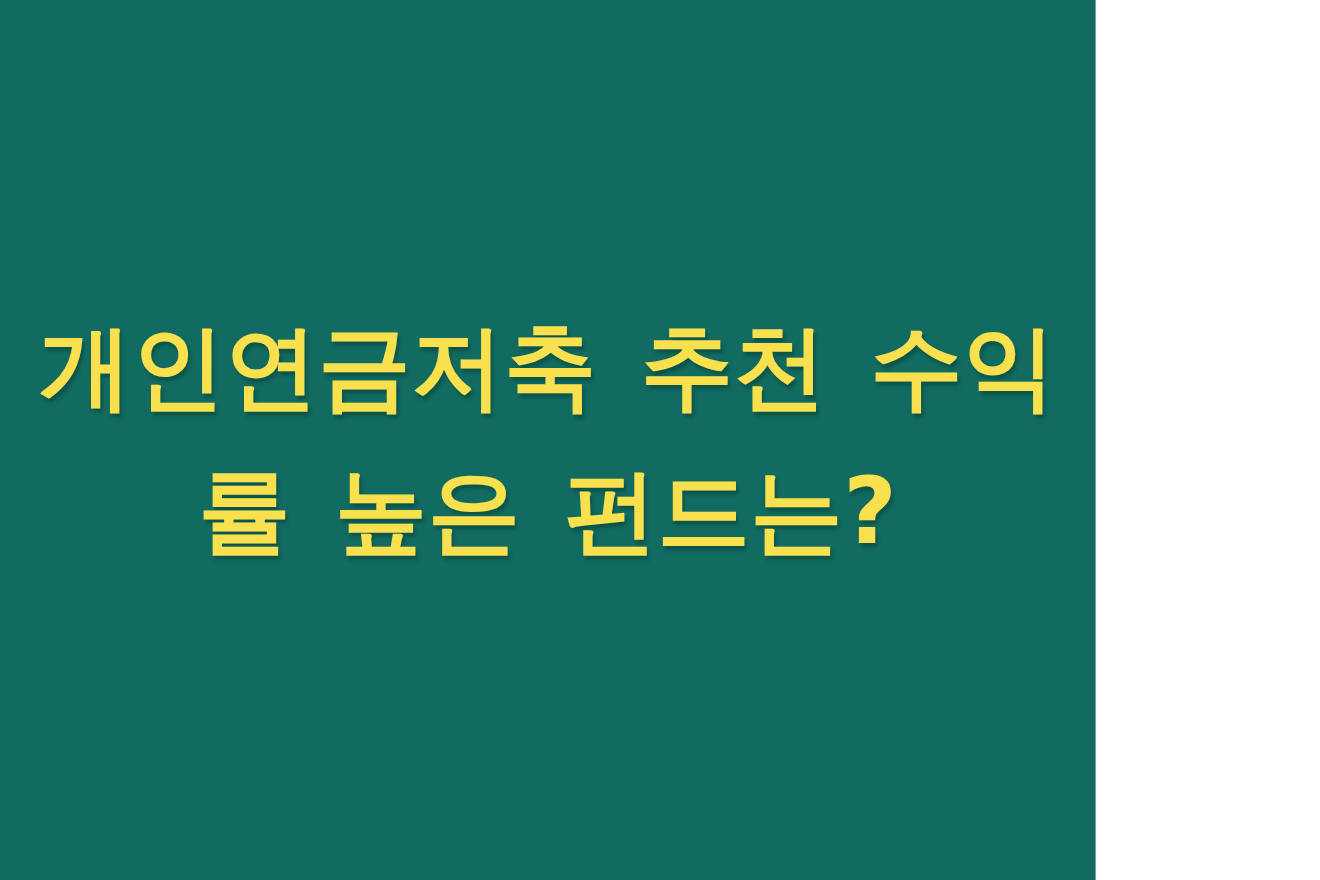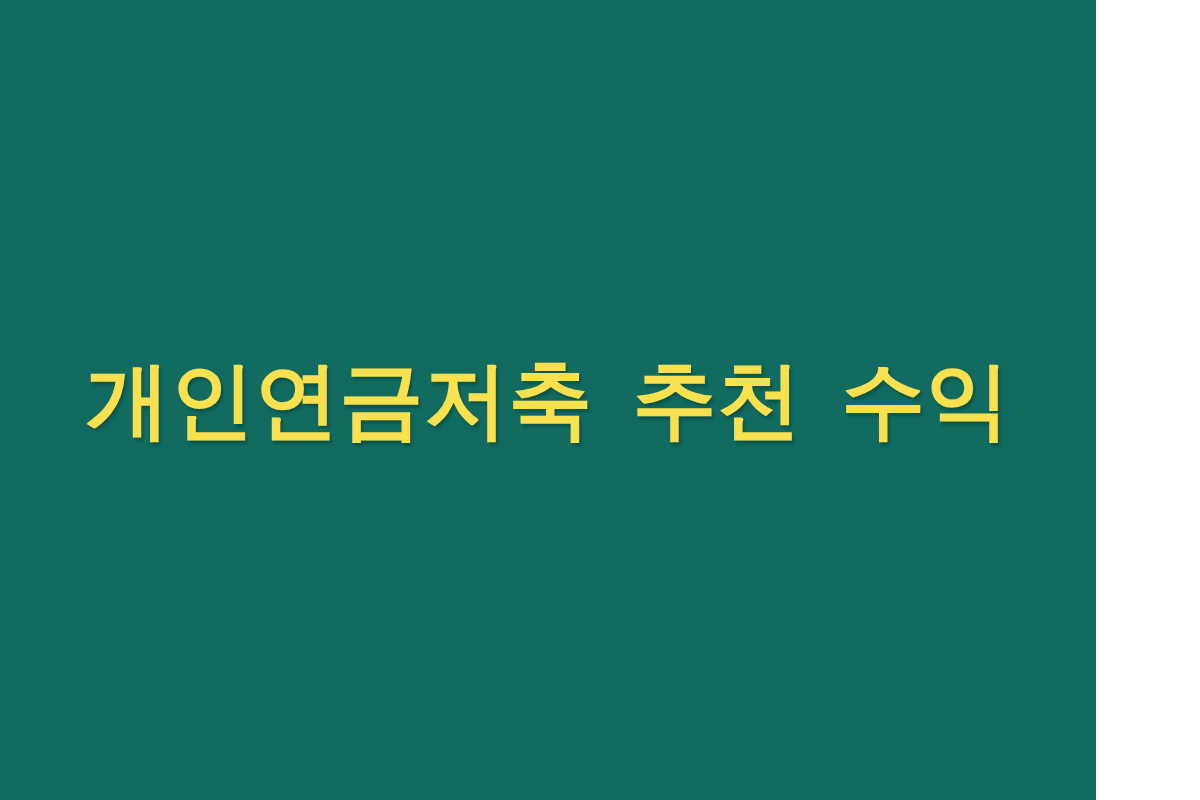--- a/index.html
+++ b/index.html
@@ -10,21 +10,21 @@
 
   body {
     width: 1200px;
     height: 800px;
     overflow: hidden;
     font-family: "Liberation Sans", "DejaVu Sans", sans-serif;
   }
 
   .banner {
     position: relative;
-    width: 1096px;
+    width: 996px;
     height: 800px;
     box-sizing: border-box;
     display: flex;
     align-items: center;
     justify-content: center;
     background-color: #116b60;
   }
 
   .headline {
     width: 1010px;
@@ -51,15 +51,16 @@
     white-space: normal;
   }
 </style>
 </head>
 <body>
 
 <div class="banner" style="background-color: rgb(17, 107, 96);">
 
   <h1 class="headline" style="color: rgb(248, 224, 78);">
     <span class="headline-line headline-line--first">개인연금저축 추천 수익</span>
+    <span class="headline-line headline-line--second">률 높은 펀드는?</span>
   </h1>
 
 </div>
 
 </body></html>

